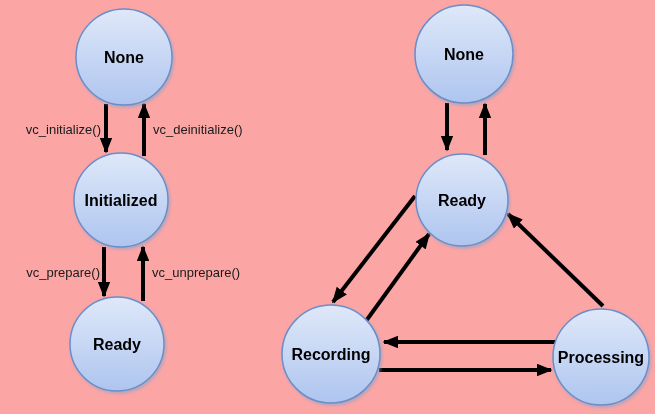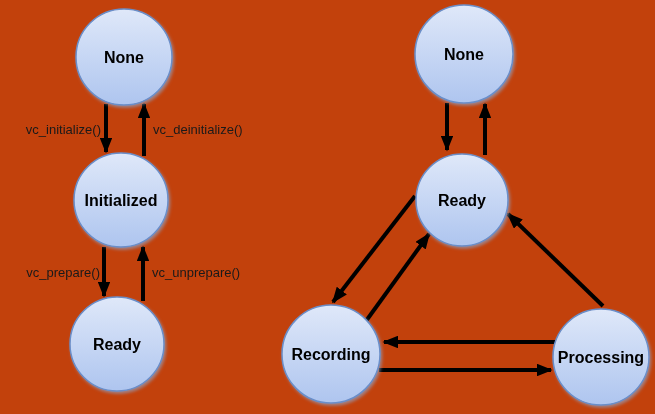--- a/index.html
+++ b/index.html
@@ -5,21 +5,21 @@
   html, body {
     margin: 0;
     padding: 0;
     background: #ffffff;
     font-family: "Liberation Sans", sans-serif;
   }
   .canvas {
     position: relative;
     width: 655px;
     height: 414px;
-    background: #c2410c;
+    background: #fca5a5;
     overflow: hidden;
   }
   svg { display: block; }
   .arrow {
     stroke: #000000;
     stroke-width: 4;
     fill: none;
     marker-end: url(#arrowHead);
   }
   .state-circle {

